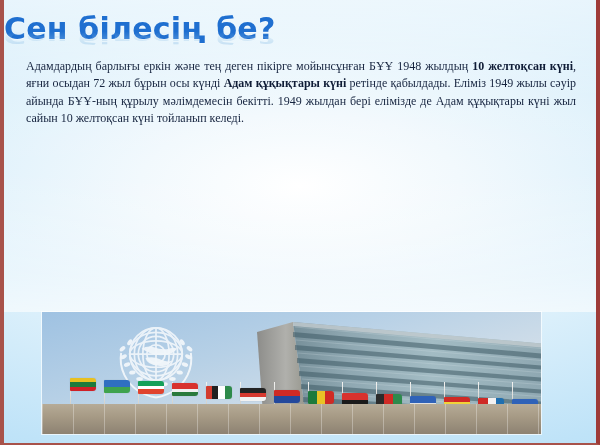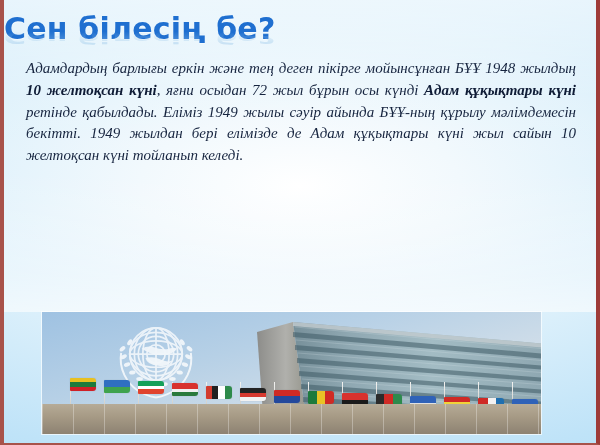--- a/index.html
+++ b/index.html
@@ -78,27 +78,26 @@
     color: #16243f;
   }
   .lead {
     font-size: 17.5px;
     font-weight: bold;
     color: #111f3c;
     margin: 0 0 9px 0;
     line-height: 1.25;
   }
   .para {
-    font-size: 15px;
+    font-size: 12px;
     line-height: 1.45;
     text-align: justify;
     text-justify: inter-word;
     margin: 0;
     color: #16243f;
-    font-style: italic;
   }
   .para b { font-weight: bold; color: #0f1c36; }
 
   
   .photo {
     position: absolute;
     left: 38px;
     top: 312px;
     width: 499px;
     height: 122px;

